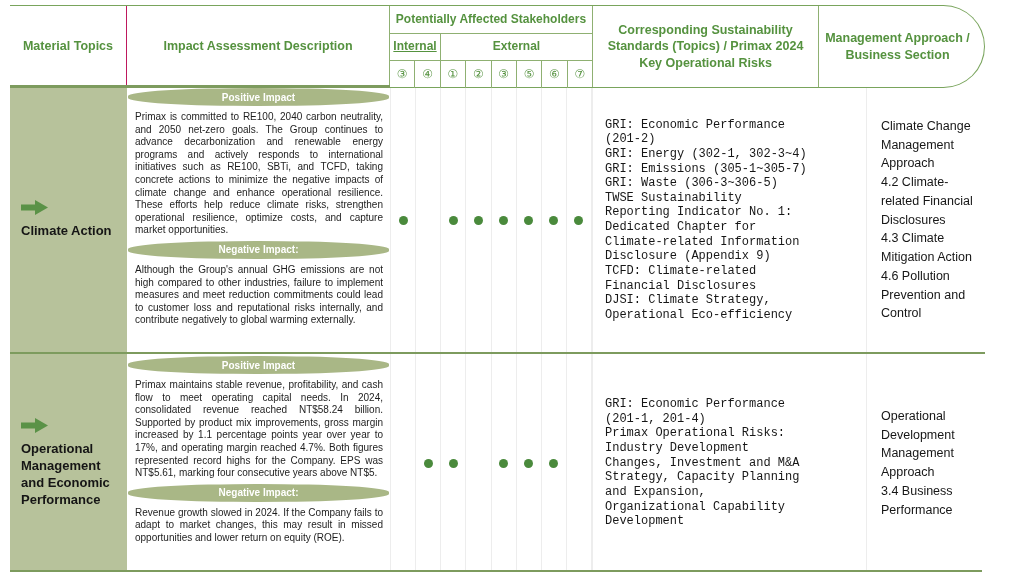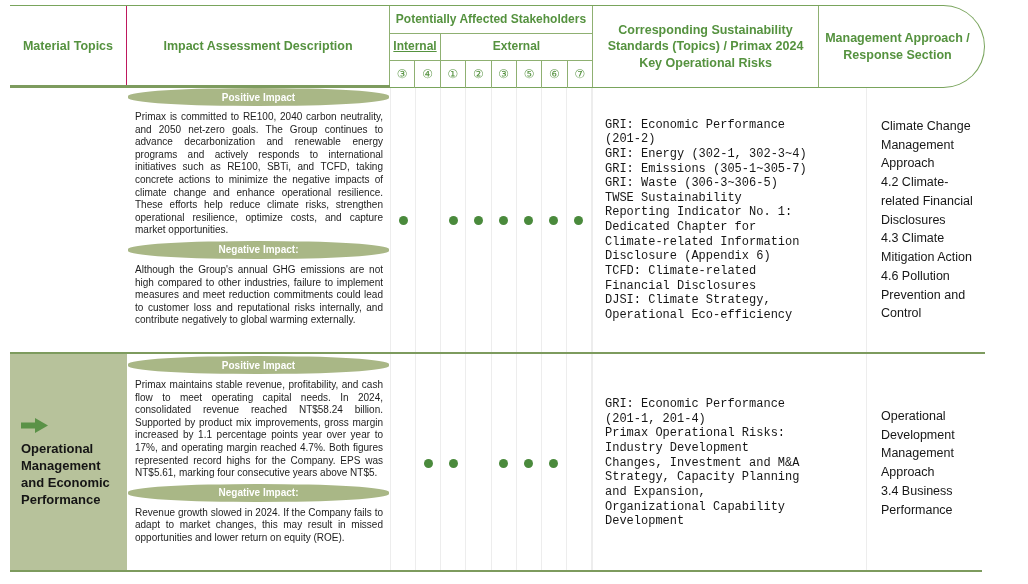--- a/index.html
+++ b/index.html
@@ -94,25 +94,31 @@
           <div class="stake-num">①</div>
           <div class="stake-num">②</div>
           <div class="stake-num">③</div>
           <div class="stake-num">⑤</div>
           <div class="stake-num">⑥</div>
           <div class="stake-num">⑦</div>
         </div>
     </div>
 
     <div class="h-cell h-std">Corresponding Sustainability Standards (Topics) / Primax 2024 Key Operational Risks</div>
-    <div class="h-cell h-mgmt">Management Approach / Response Section</div>
+    <div class="h-cell h-mgmt">Management Approach / Business Section</div>
   </div>
   <div class="hdr-thick"></div>
 
   <div class="row row-1">
+    <div class="cell c-topic">
+      <svg class="arrow-icon" viewBox="0 0 27 15">
+          <path d="M0 4.5h14V0l13 7.5L14 15v-4.5H0z" fill="#5a9247"></path>
+        </svg>
+      <div class="topic-label">Climate Action</div>
+    </div>
 
     <div class="cell c-impact">
       <div class="impact-bar pos">Positive Impact</div>
       <div class="impact-text">Primax is committed to RE100, 2040 carbon neutrality, and 2050 net-zero goals. The Group continues to advance decarbonization and renewable energy programs and actively responds to international initiatives such as RE100, SBTi, and TCFD, taking concrete actions to minimize the negative impacts of climate change and enhance operational resilience. These efforts help reduce climate risks, strengthen operational resilience, optimize costs, and capture market opportunities.</div>
       <div class="impact-bar neg">Negative Impact:</div>
       <div class="impact-text">Although the Group's annual GHG emissions are not high compared to other industries, failure to implement measures and meet reduction commitments could lead to customer loss and reputational risks internally, and contribute negatively to global warming externally.</div>
     </div>
 
     <div class="cell c-stake">
         <div class="stake-cell">
@@ -137,21 +143,21 @@
         <div class="stake-cell">
           <span class="dot"></span>
         </div>
       </div>
 
     <div class="cell c-std">
         <div class="std-line">GRI: Economic Performance (201-2)</div>
         <div class="std-line">GRI: Energy (302-1, 302-3~4)</div>
         <div class="std-line">GRI: Emissions (305-1~305-7)</div>
         <div class="std-line">GRI: Waste (306-3~306-5)</div>
-        <div class="std-line">TWSE Sustainability Reporting Indicator No. 1: Dedicated Chapter for Climate-related Information Disclosure (Appendix 6)</div>
+        <div class="std-line">TWSE Sustainability Reporting Indicator No. 1: Dedicated Chapter for Climate-related Information Disclosure (Appendix 9)</div>
         <div class="std-line">TCFD: Climate-related Financial Disclosures</div>
         <div class="std-line">DJSI: Climate Strategy, Operational Eco-efficiency</div>
       </div>
 
     <div class="cell c-mgmt">
         <div class="mgmt-line">Climate Change Management Approach</div>
         <div class="mgmt-line">4.2 Climate-related Financial Disclosures</div>
         <div class="mgmt-line">4.3 Climate Mitigation Action</div>
         <div class="mgmt-line">4.6 Pollution Prevention and Control</div>
       </div>

